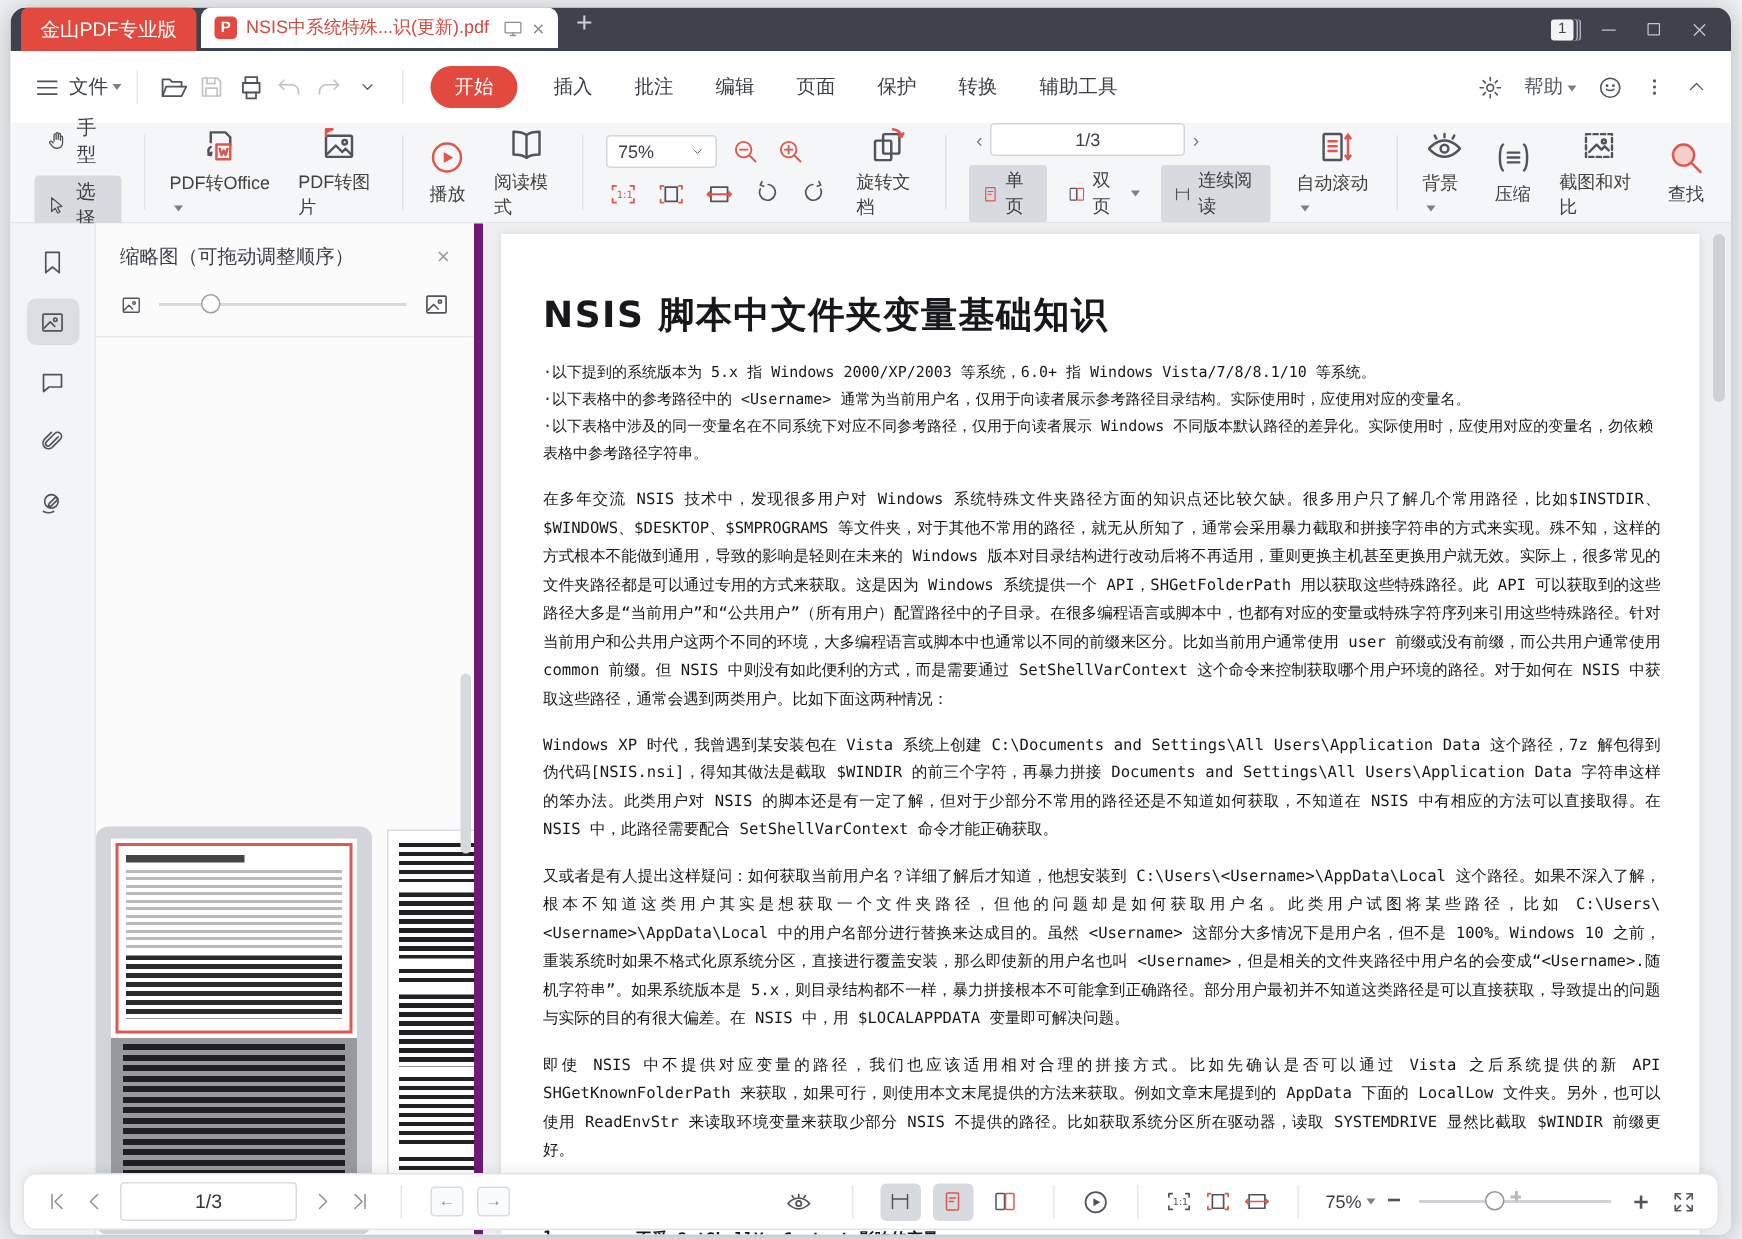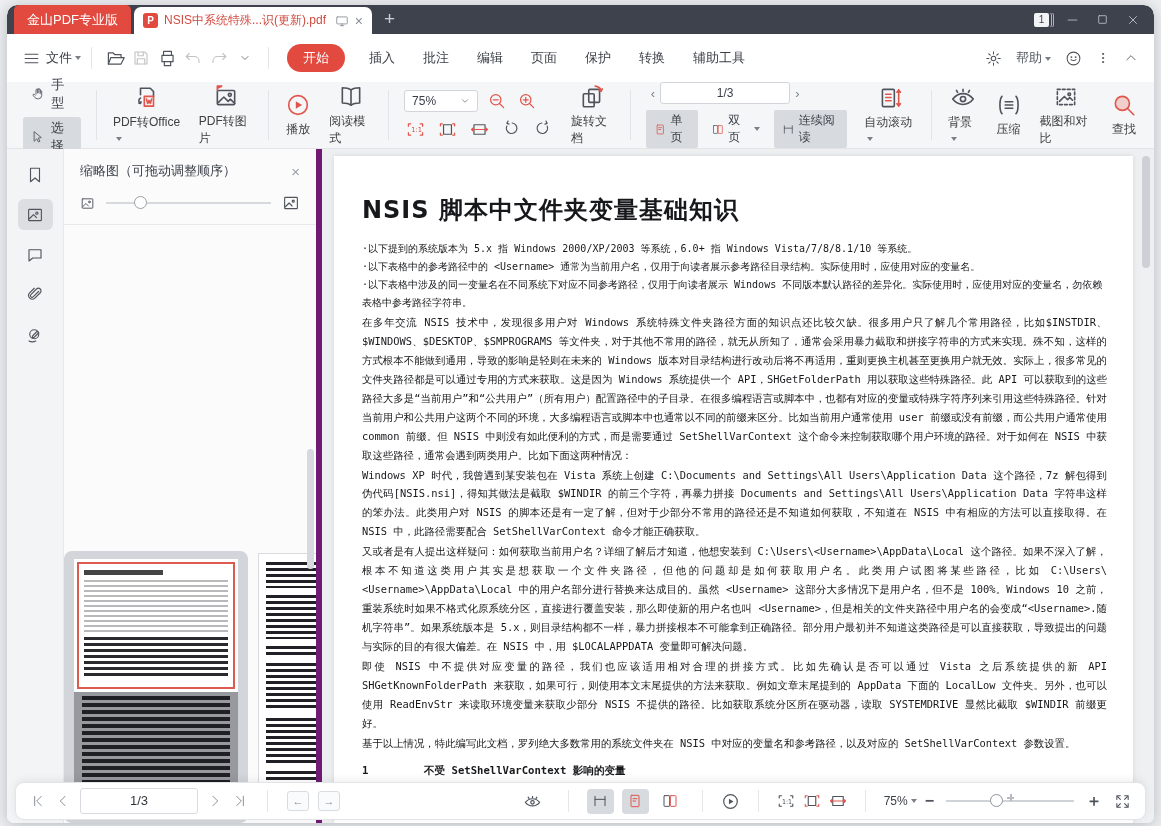--- a/index.html
+++ b/index.html
@@ -9,21 +9,21 @@
   .ic { stroke:#4f545c; fill:none; stroke-width:1.5; stroke-linecap:round; stroke-linejoin:round; }
   .red { stroke:#e0564c; }
   .fillred { fill:#e0564c; stroke:none; }
 
   .window { position:absolute; left:7px; top:5px; right:7px; bottom:3px; background:#fff;
     border-radius:10px 10px 7px 7px; box-shadow:0 2px 16px rgba(40,44,55,.28);
     display:flex; flex-direction:column; overflow:hidden; }
 
   
   .titlebar { height:29px; background:#3d424d; border-radius:10px 10px 0 0;
-    display:flex; align-items:flex-end; flex-shrink:0; }
+    display:flex; flex-shrink:0; }
   .appbtn { height:29px; margin-left:7px; padding:0 13px; background:#e2493f; color:#fff;
     font-size:13px; display:flex; align-items:center; border-radius:5px 5px 0 0; cursor:default; }
   .doctab { height:27px; width:238px; margin-left:3px; background:#fff; border-radius:7px 7px 0 0;
     display:flex; align-items:center; padding:0 9px; gap:6px; }
   .pdfbadge { width:15px; height:15px; background:#e2493f; border-radius:3px; color:#fff;
     font-size:10px; font-weight:bold; display:flex; align-items:center; justify-content:center; flex-shrink:0;}
   .tabtitle { flex:1; font-size:12px; color:#cf4a40; white-space:nowrap; overflow:hidden; }
   .tabx { color:#8a8f97; font-size:14px; line-height:1; }
   .newtab { color:#c9cdd4; font-size:19px; margin:0 0 4px 12px; }
   .wctrls { margin-left:auto; height:29px; display:flex; align-items:center; gap:17px; padding-right:14px; }
@@ -94,21 +94,21 @@
   .mp2-blk { background:repeating-linear-gradient(180deg,#202026 0 3px,#fff 3px 6px); margin-bottom:7px; }
   .pscroll { position:absolute; right:2px; top:300px; width:7px; height:120px; background:#d6d9dd; border-radius:4px; }
 
   .docarea { flex:1; position:relative; min-width:0; }
   .page { position:absolute; left:12px; top:7px; right:21px; bottom:0; background:#fff;
     box-shadow:0 0 5px rgba(0,0,0,.10); overflow:hidden; }
   .pagepad { padding:38px 26px 0 28px; font-family:"DejaVu Sans Mono","DejaVu Sans",sans-serif; color:#17181b; }
   .doctitle { font-size:24px; font-weight:bold; letter-spacing:1px; margin-bottom:14px;
     font-family:"DejaVu Sans","Liberation Sans",sans-serif; }
   .bullet { font-size:10px; line-height:1.8; }
-  .para { font-size:10.4px; line-height:1.82; text-align:justify; margin-top:1px; }
+  .para { font-size:10.4px; line-height:1.82; text-align:justify; margin-top:12px; }
   .h1row,.h11row { display:flex; font-size:10.6px; margin-top:11px; }
   .h1row { font-weight:bold; }
   .hnum { width:62px; flex-shrink:0; }
   .glitch { position:absolute; font-size:9px; color:#111; background:#fff; padding:0 3px;
     border-top:1px solid #333; font-family:"DejaVu Sans Mono",monospace; }
   .dscroll { position:absolute; right:3px; top:4px; width:10px; bottom:0; background:#eef0f2; border-radius:5px; }
   .dthumb { position:absolute; left:1px; right:1px; top:3px; height:112px; background:#cdd0d5; border-radius:5px; }
 
   
   .bottombar { position:absolute; left:8px; right:8px; bottom:3px; height:38px; background:#fff;

